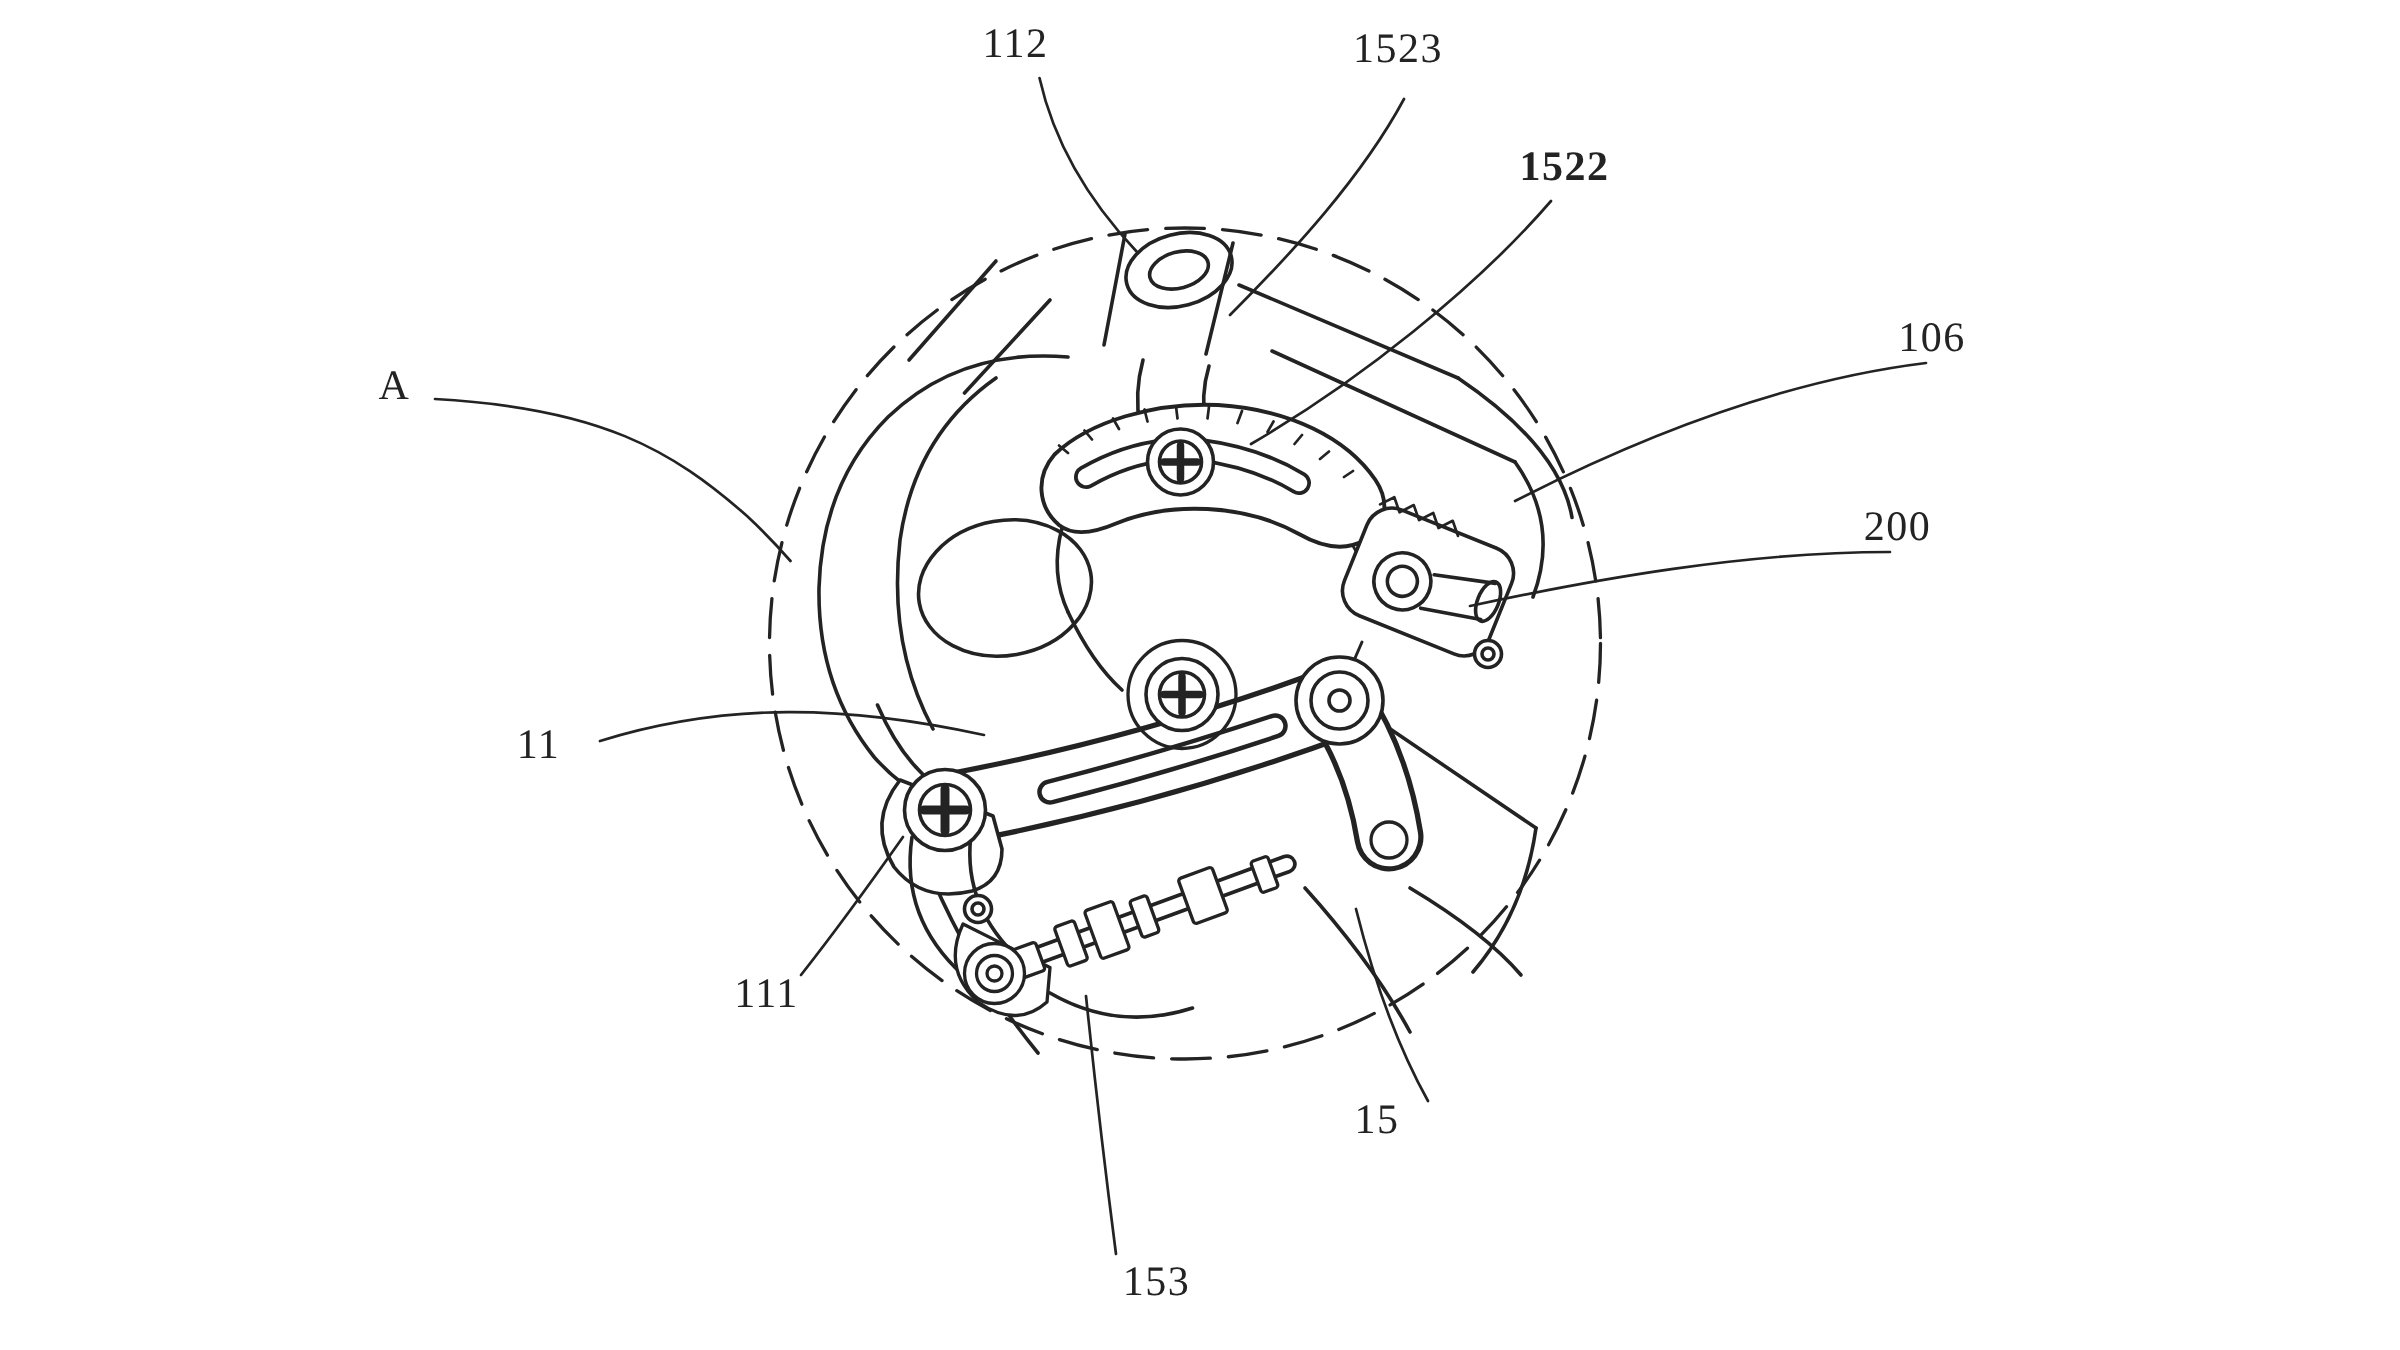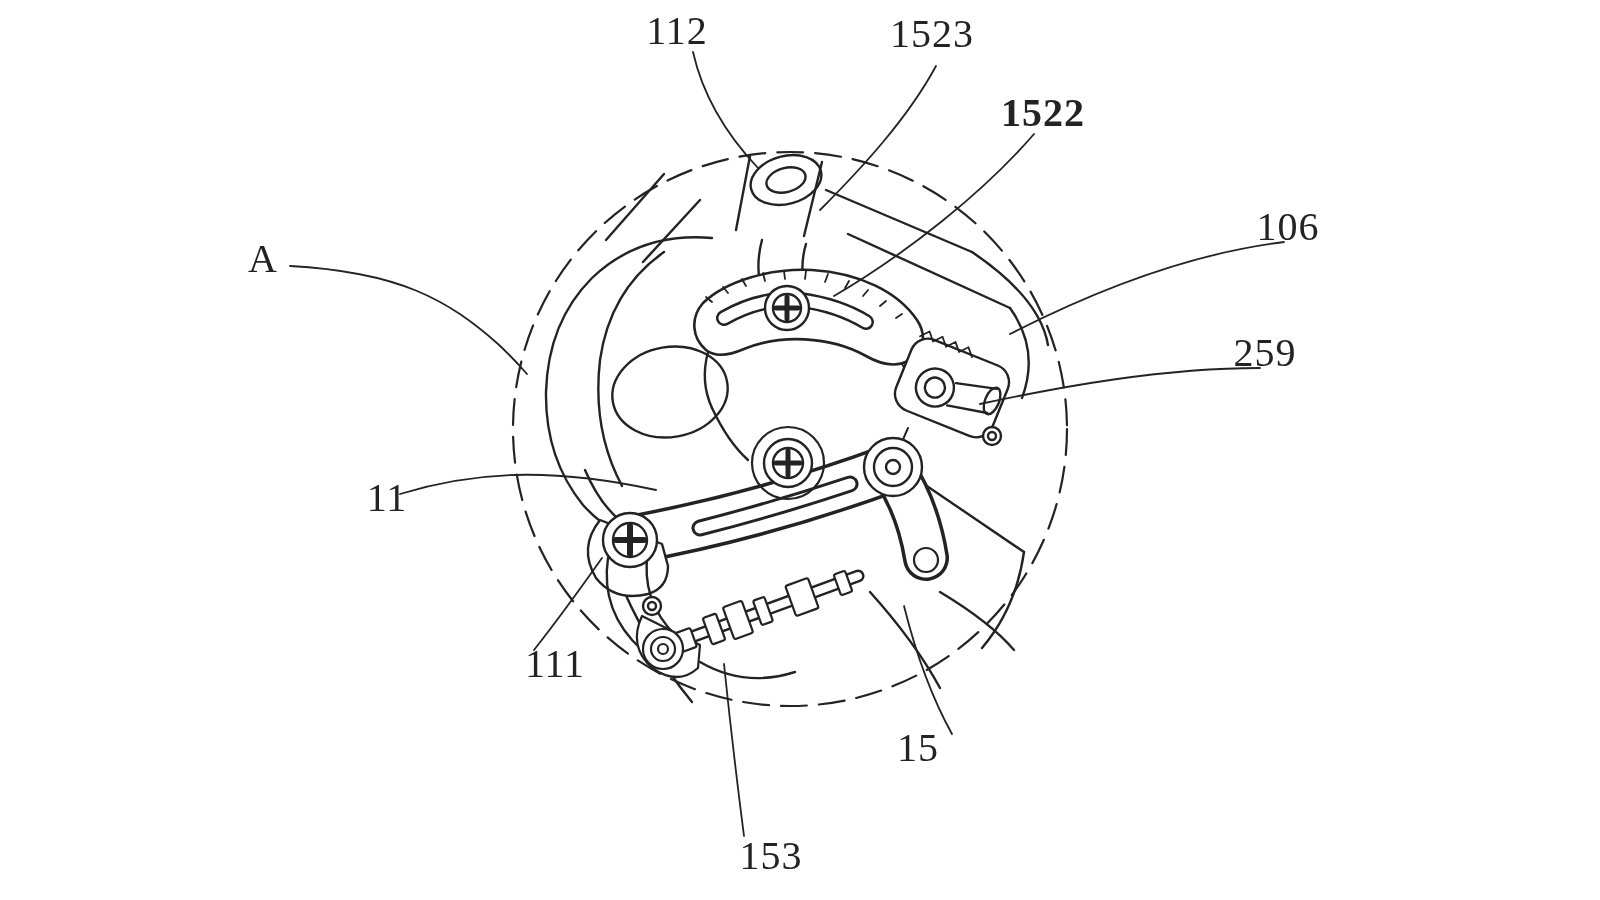--- a/index.html
+++ b/index.html
@@ -13,21 +13,21 @@
     position: relative;
     width: 1600px; height: 900px;
     background: var(--bg-color, #ffffff);
     color: var(--line-color, #232323);
   }
   .stage svg { position: absolute; left: 0; top: 0; }
   .label-layer { position: absolute; left: 0; top: 0; width: 100%; height: 100%; pointer-events: none; }
   .ref-label {
     position: absolute;
     transform: translate(-50%, -50%);
-    font-size: 40px;
+    font-size: 28px;
     letter-spacing: 1px;
     color: var(--line-color, #232323);
     white-space: nowrap;
   }
 </style>
 </head>
 <body>
 
 <div class="stage">
 
@@ -164,20 +164,20 @@
 
     </g>
   </svg>
 
   <div class="label-layer">
     <span class="ref-label" style="left: 263px; top: 258px;">A</span>
     <span class="ref-label" style="left: 677px; top: 30px;">112</span>
     <span class="ref-label" style="left: 932px; top: 33px;">1523</span>
     <span class="ref-label" style="left: 1043px; top: 112px; font-weight: bold;">1522</span>
     <span class="ref-label" style="left: 1288px; top: 226px;">106</span>
-    <span class="ref-label" style="left: 1265px; top: 352px;">259</span>
-    <span class="ref-label" style="left: 359px; top: 497px; margin-left: 28px;">11</span>
-    <span class="ref-label" style="left: 511px; top: 663px; margin-left: 44px;">111</span>
+    <span class="ref-label" style="left: 1265px; top: 352px;">200</span>
+    <span class="ref-label" style="left: 359px; top: 497px;">11</span>
+    <span class="ref-label" style="left: 511px; top: 663px;">111</span>
     <span class="ref-label" style="left: 918px; top: 747px;">15</span>
     <span class="ref-label" style="left: 771px; top: 855px;">153</span>
   </div>
 
 </div>
 
 </body></html>

